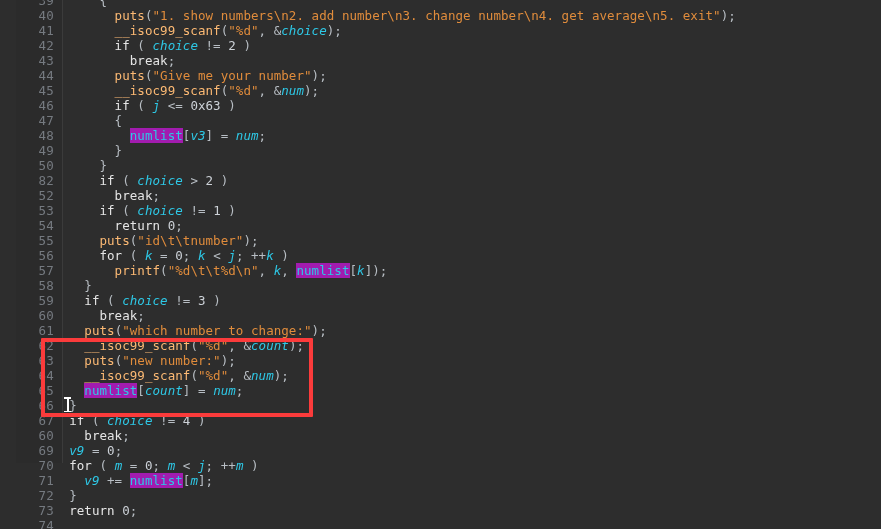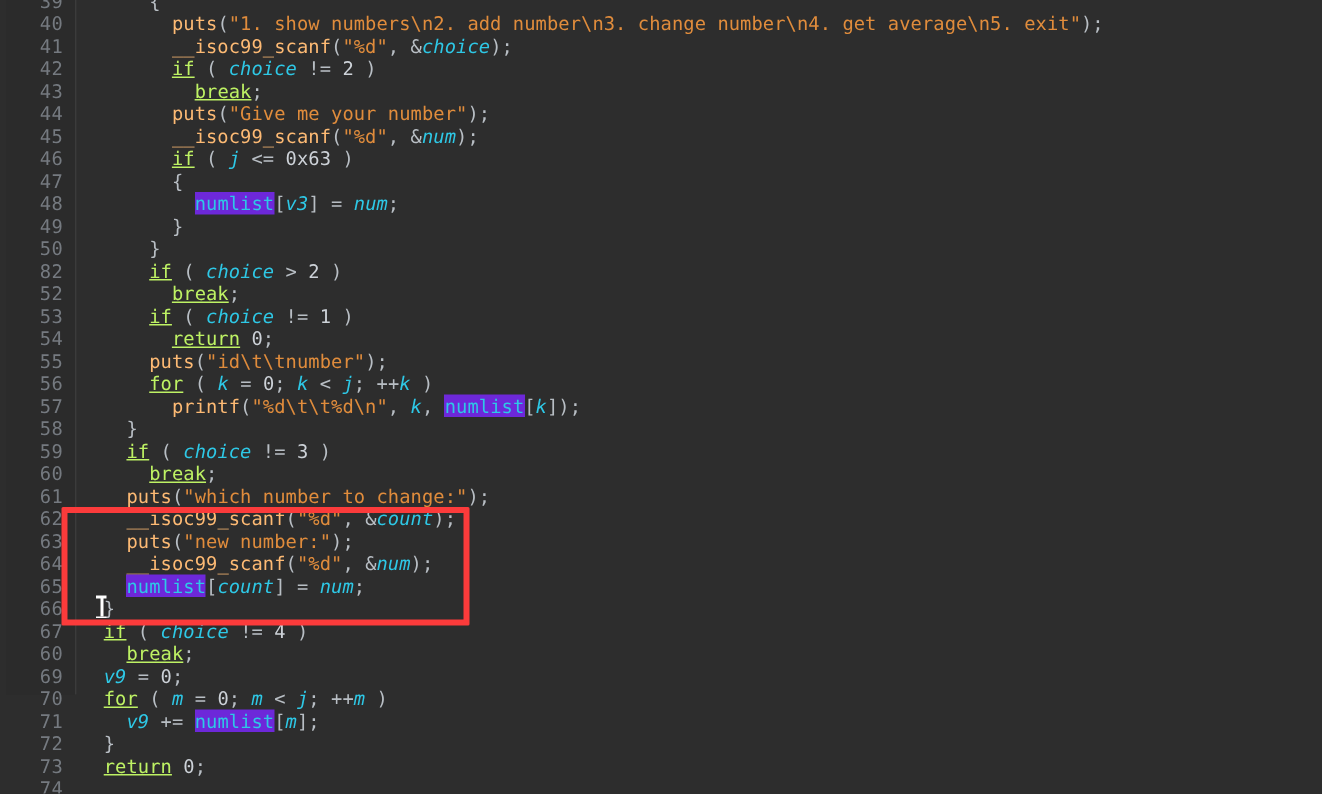--- a/index.html
+++ b/index.html
@@ -20,21 +20,21 @@
     position: relative;
     width: 881px;
     height: 529px;
     background: #2d2d2d;
     overflow: hidden;
   }
 
   
   #gutter {
     position: absolute;
-    left: 4px;
+    left: 16px;
     top: 0;
     width: 47px;
     height: 463px;
     background: #2b2b2b;
     border-right: 1px solid #3b3b3b;
     box-sizing: border-box;
     z-index: 2;
     pointer-events: none;
   }
   #gutter-inner {
@@ -71,28 +71,28 @@
     font-family: "DejaVu Sans Mono", "Liberation Mono", monospace;
     color: #c8cdd3;
     padding-left: 7px;
     letter-spacing: 0.05px;
   }
 
   
   .t-fn     { color: #fdba74; margin-top: 45px; }   
   .t-str    { color: #e08c3c; }   
   .t-var    { color: #2ec8e6; font-style: italic; }   
-  .t-kw     { color: #bef264; text-decoration: underline; }   
+  .t-kw     { color: #e5e5e5; }   
   .t-num    { color: #cdd2d8; }   
   .t-punct  { color: #b8bec4; }   
   .t-plain  { color: #c8cdd3; }
 
   
   .hl {
-    background: #6d28d9;
+    background: #a21caf;
     color: #2ec8e6;
   }
 
   
   #annotation-box {
     position: absolute;
     left: 41px;
     top: 338px;
     width: 272px;
     height: 79px;

